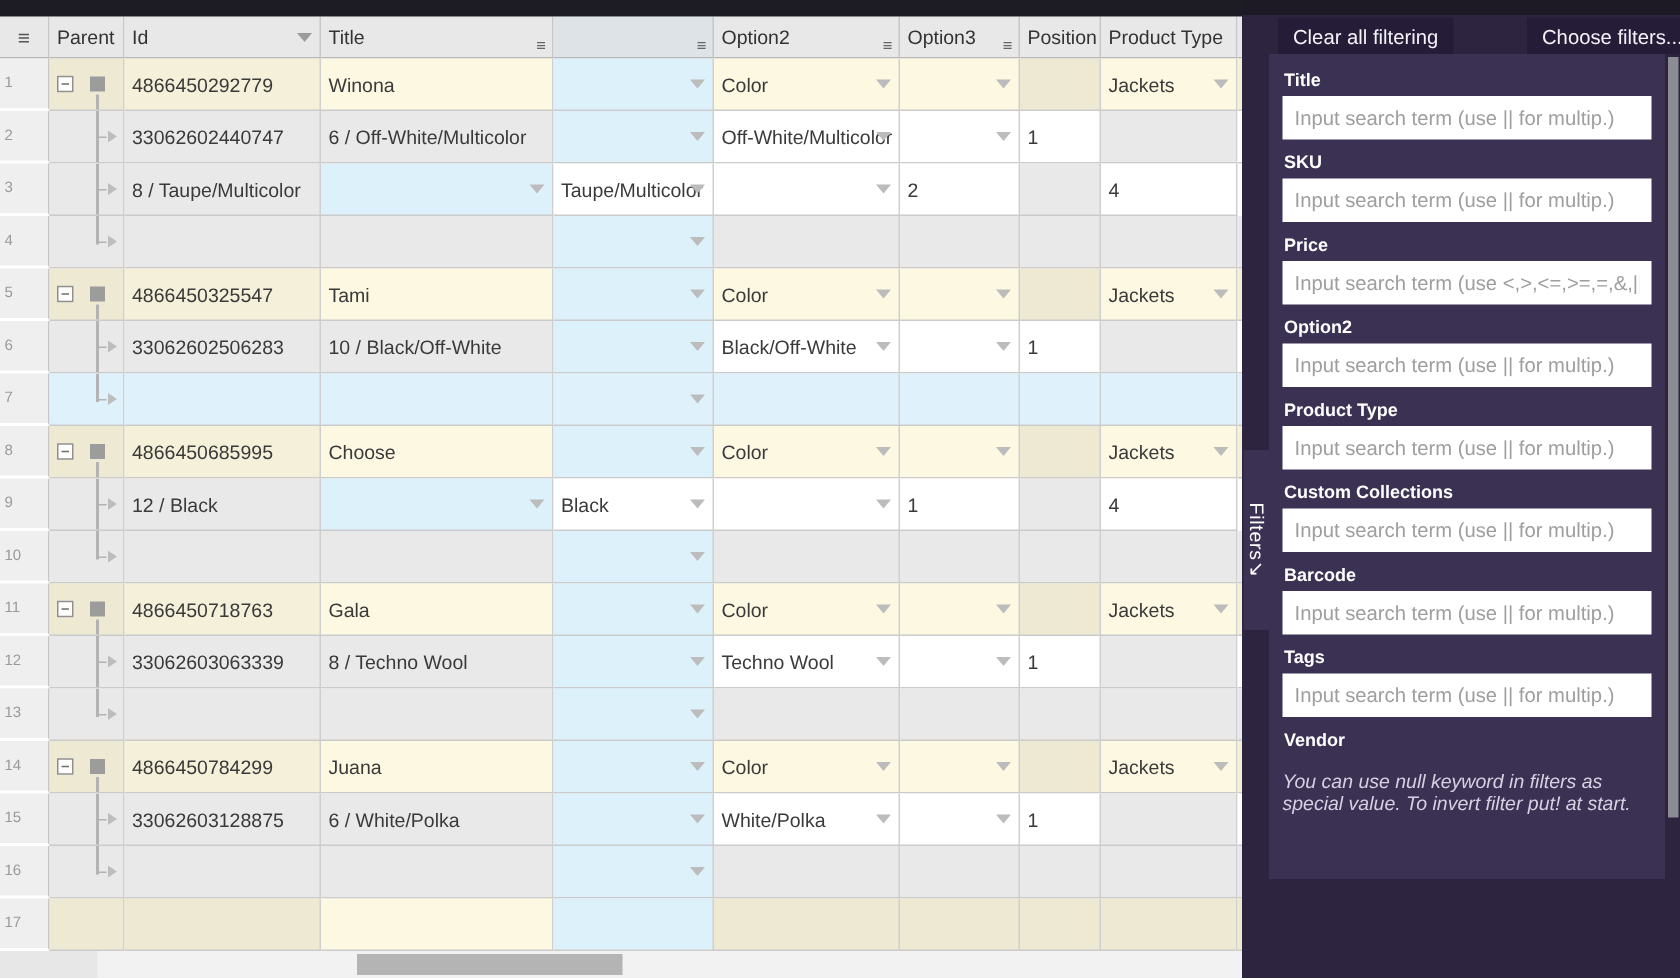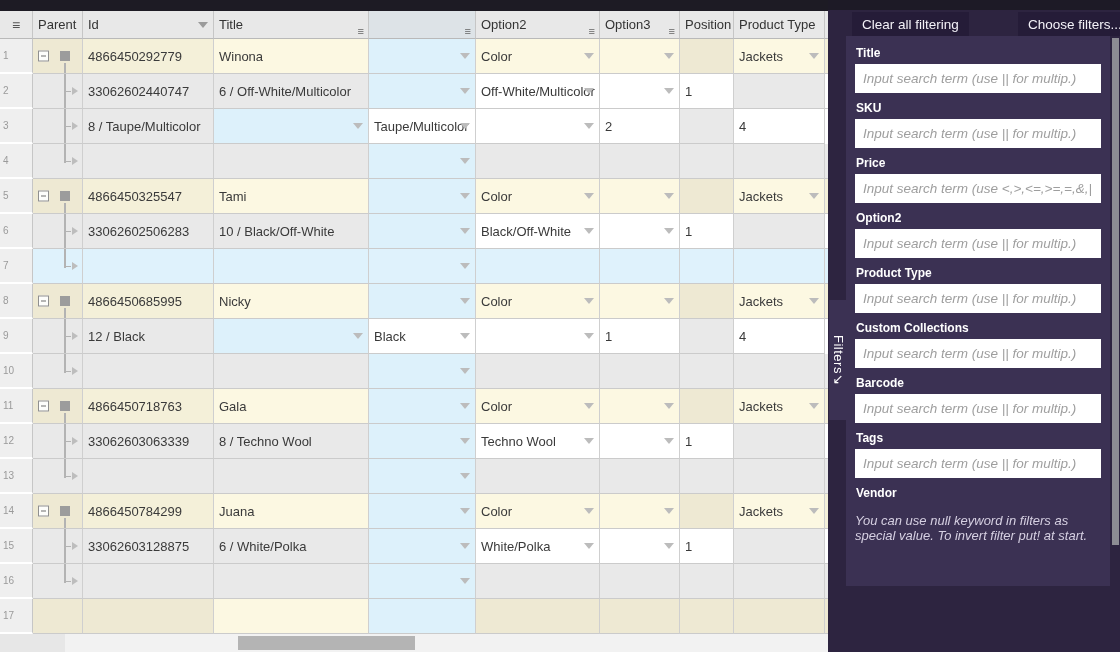--- a/index.html
+++ b/index.html
@@ -62,21 +62,21 @@
   .panel { position:absolute; left:828px; top:0; width:292px; height:652px; background:#2d2440; z-index:10; overflow:hidden; }
   .panel-topstrip { position:absolute; left:0; top:0; width:292px; height:10px; background:#1d1a26; }
   .pbtn { position:absolute; top:12px; height:24px; background:#251c38; color:#f4f2f8; font-size:13.5px;
           border:none; padding:0 10px; display:flex; align-items:center; cursor:pointer;
           font-family:"Liberation Sans", sans-serif; white-space:nowrap; }
   .pbtn.clear { left:24px; }
   .pbtn.choose { left:190px; width:110px; }
   .card { position:absolute; left:18px; top:36px; width:264px; height:550px; background:#3b3153; padding:9px 9px 0 9px; }
   .fld-label { font-size:12px; font-weight:bold; color:#ffffff; margin:0 0 3px 1px; height:16px; line-height:16px; }
   .fld-input { width:246px; height:29px; background:#fff; border:none; padding:4px 8px; font-size:13.5px; color:#3a3a3a;
-               margin-bottom:7px; font-family:"Liberation Sans", sans-serif; display:block;font-style:italic; }
+               margin-bottom:7px; font-family:"Liberation Sans", sans-serif; display:block; }
   .fld-input::placeholder { color:#9e9e9e; opacity:1; }
   .note { margin-top:13px; font-size:13px; font-style:italic; color:#d6d0e2; line-height:1.15; }
   .filter-btn { position:absolute; left:24px; top:608px; width:240px; height:30px; background:#3e3d40;
                 color:#e3e1ec; font-size:15px; border:none; cursor:pointer; font-family:"Liberation Sans", sans-serif;margin-top:44px; }
   .vtab { position:absolute; left:1px; top:300px; width:18px; height:120px; background:#3b3153;
           color:#fff; writing-mode:vertical-rl; font-size:13px; display:flex; align-items:center;
           justify-content:center; letter-spacing:0.5px; }
   .pscroll { position:absolute; right:1px; top:38px; width:7px; height:507px; background:#8c8c93; }
 </style>
 </head>
@@ -313,21 +313,21 @@
           <div class="cell rn">8</div>
           <div class="cell c-tan pcell">
             <span class="tp-box"></span>
             <span class="tp-sq"></span>
             <span class="tp-vl"></span>
           </div>
           <div class="cell c-yd">
             <span>4866450685995</span>
           </div>
           <div class="cell c-y">
-            <span>Nicky</span>
+            <span>Choose</span>
           </div>
           <div class="cell c-b">
             <span class="dd"></span>
           </div>
           <div class="cell c-y">
             <span>Color</span>
             <span class="dd"></span>
           </div>
           <div class="cell c-y">
             <span class="dd"></span>

